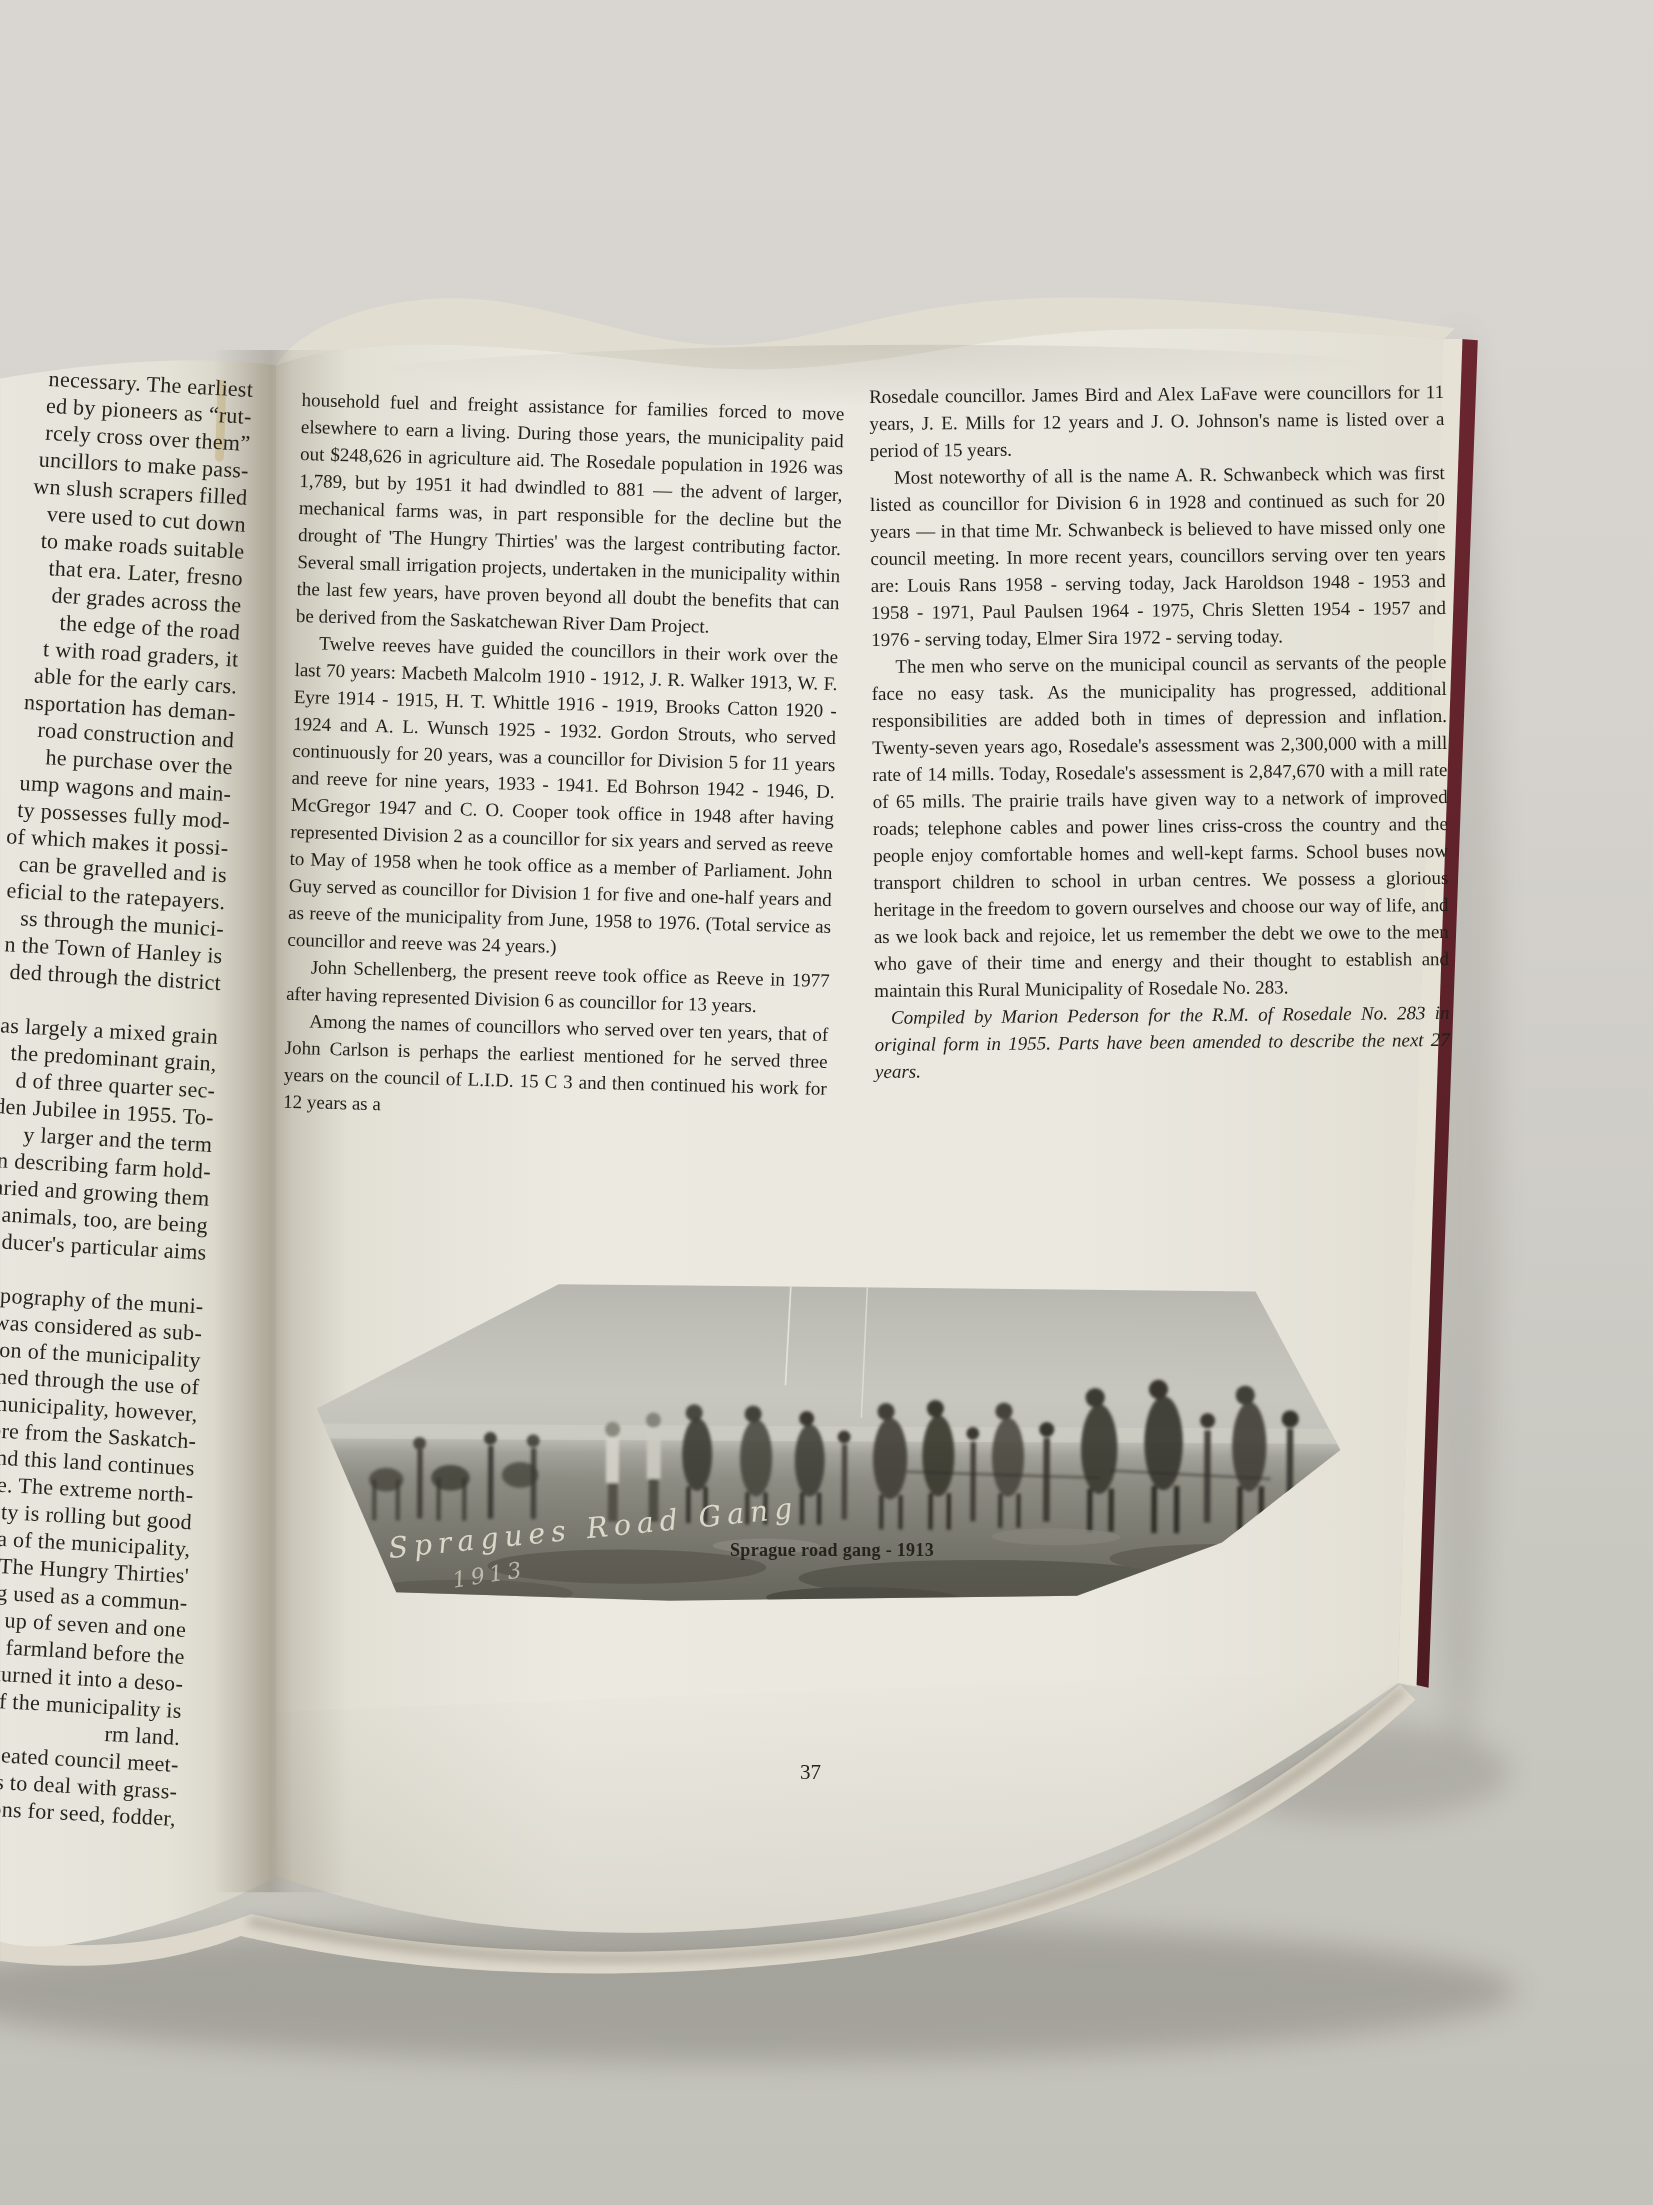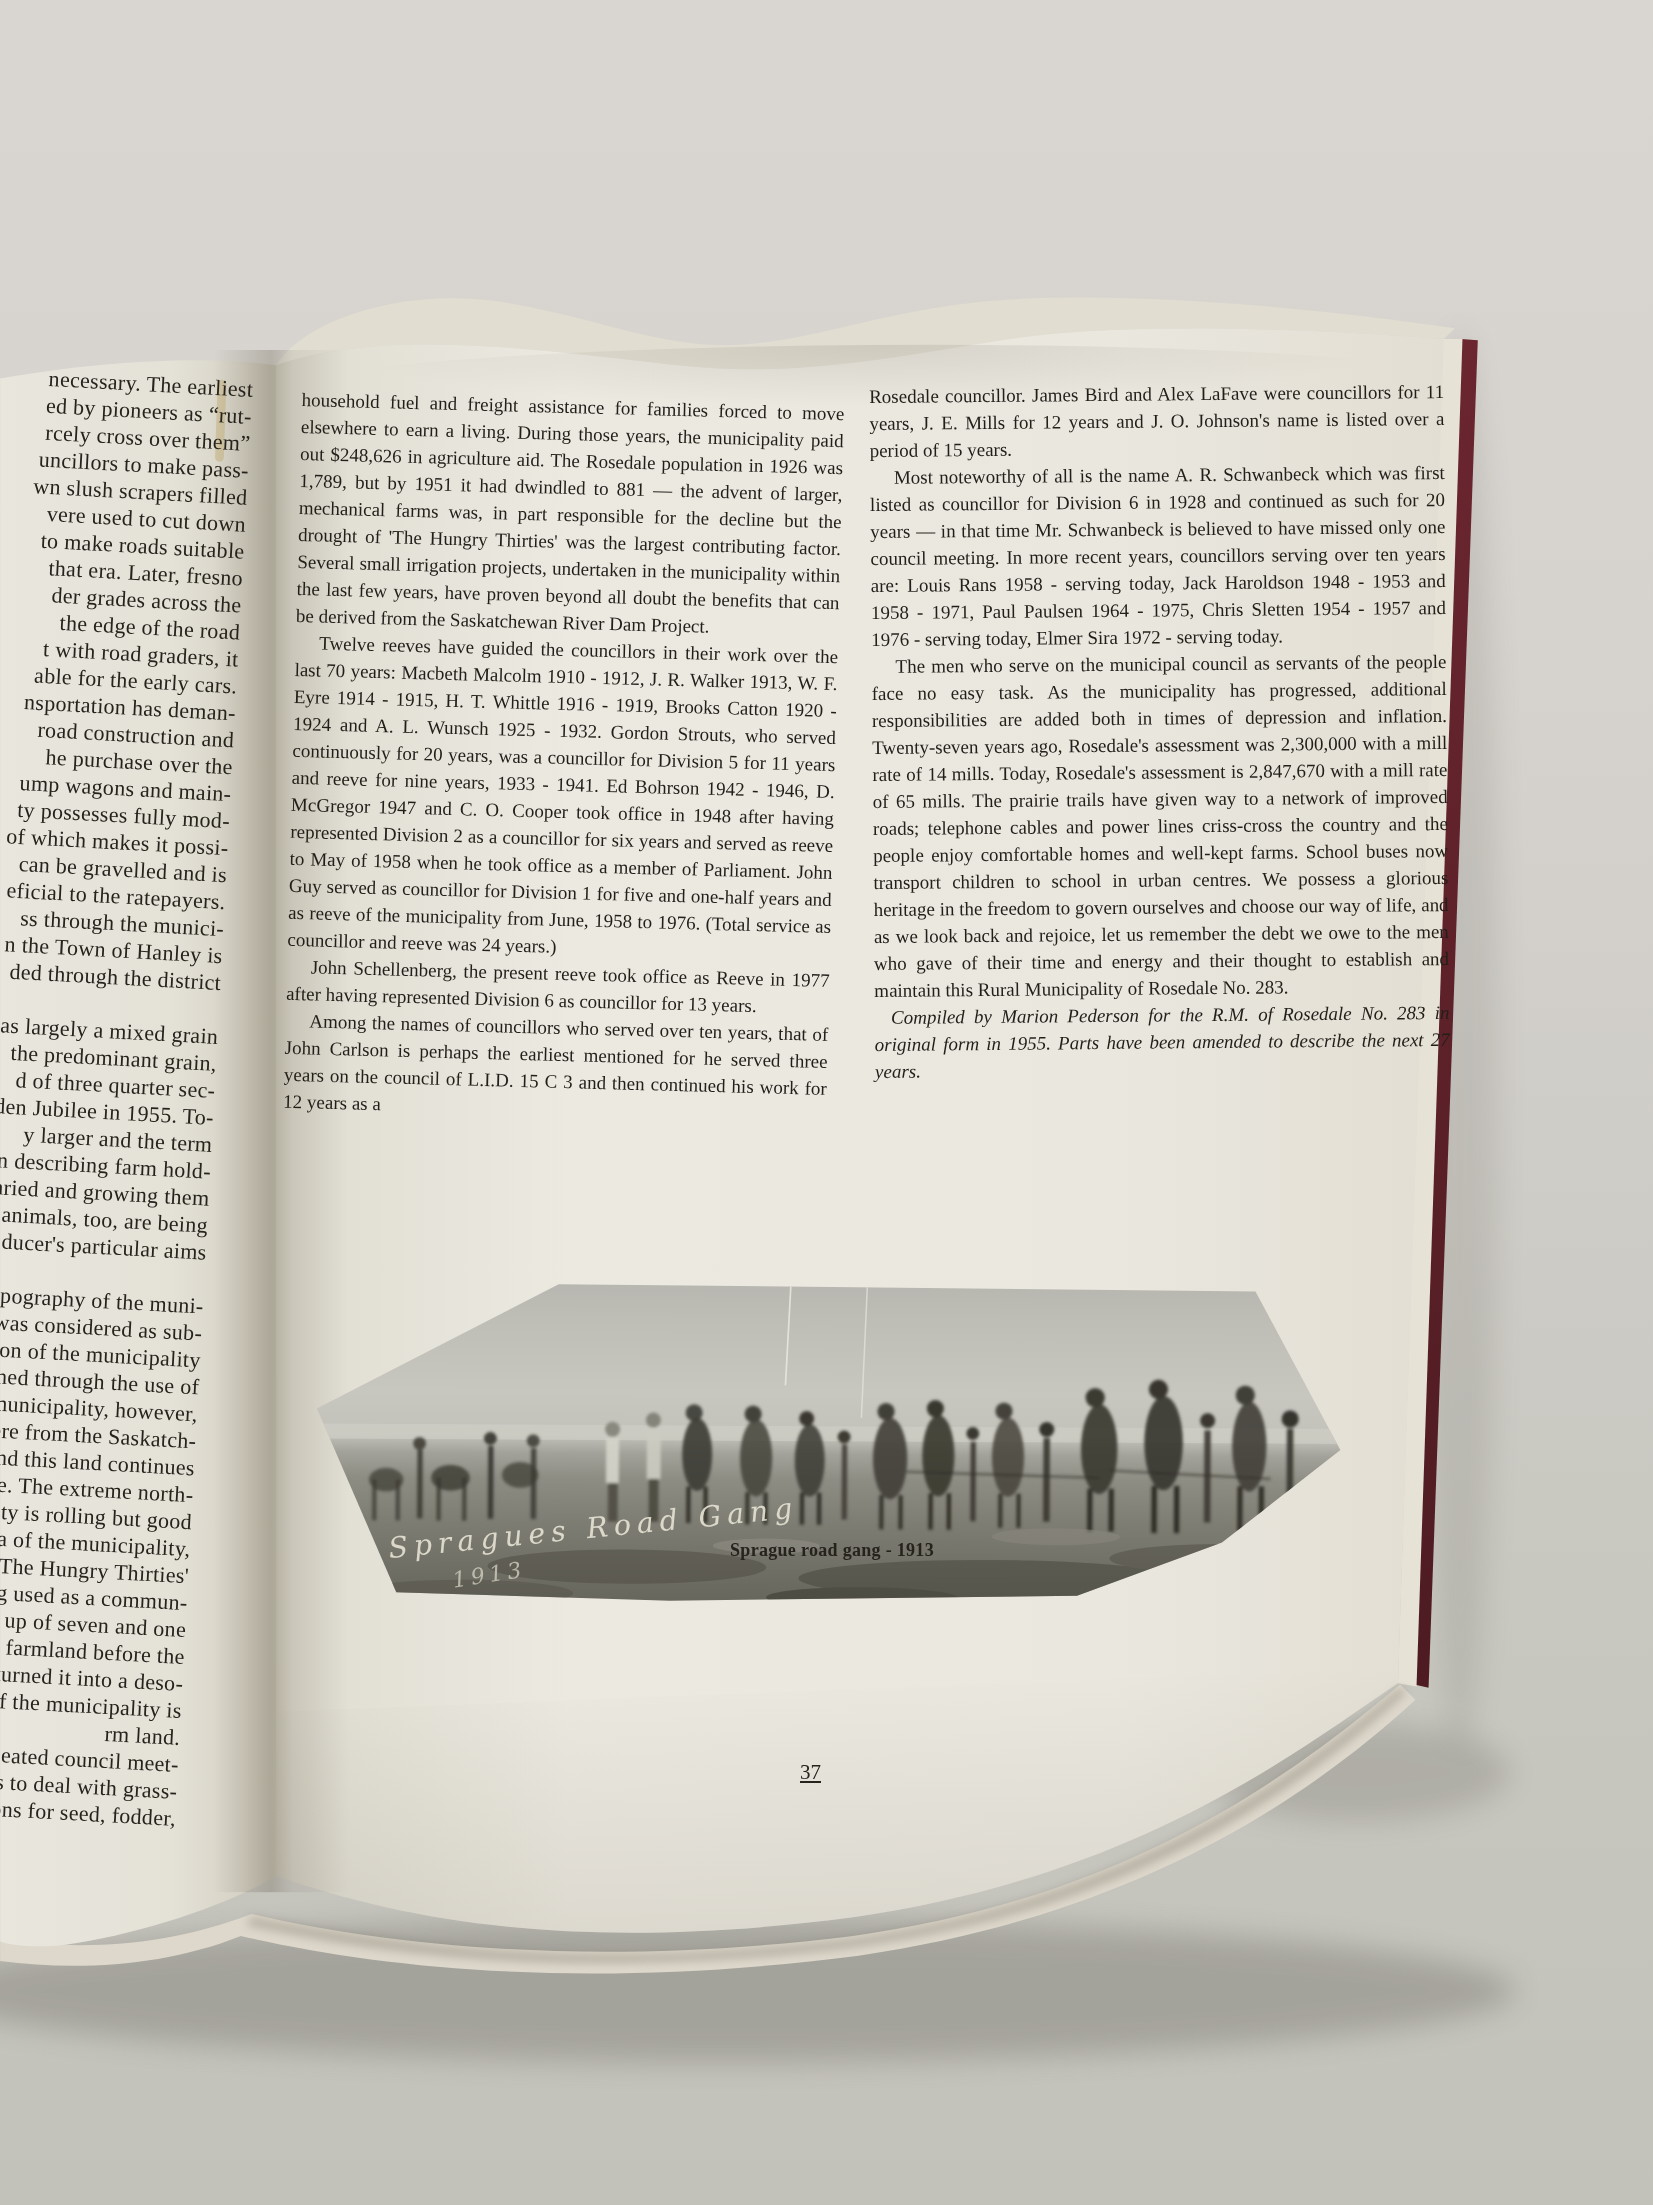--- a/index.html
+++ b/index.html
@@ -47,21 +47,21 @@
     font-family:"DejaVu Serif", serif; color:rgba(216,213,198,.75);
     letter-spacing:4.4px; transform:rotate(-9deg);
   }
   
   .caption{
     position:absolute; left:624px; top:1540px; width:416px; text-align:center;
     font-weight:bold; font-size:18px; color:#26231d; letter-spacing:0.3px;
   }
   .pagenum{
     position:absolute; left:800px; top:1760px; width:66px;
-    font-size:21px; color:#26231d;text-decoration:underline;
+    font-size:21px; color:#26231d;
   }
   
   .top-shade{
     position:absolute; left:284px; top:345px; width:1176px; height:82px;
     background:radial-gradient(ellipse 60% 100% at 50% 0%, rgba(110,104,88,.16), rgba(110,104,88,0) 75%);
     border-radius:50%;
     transform:rotate(-.4deg);
   }
 </style>
 </head>

